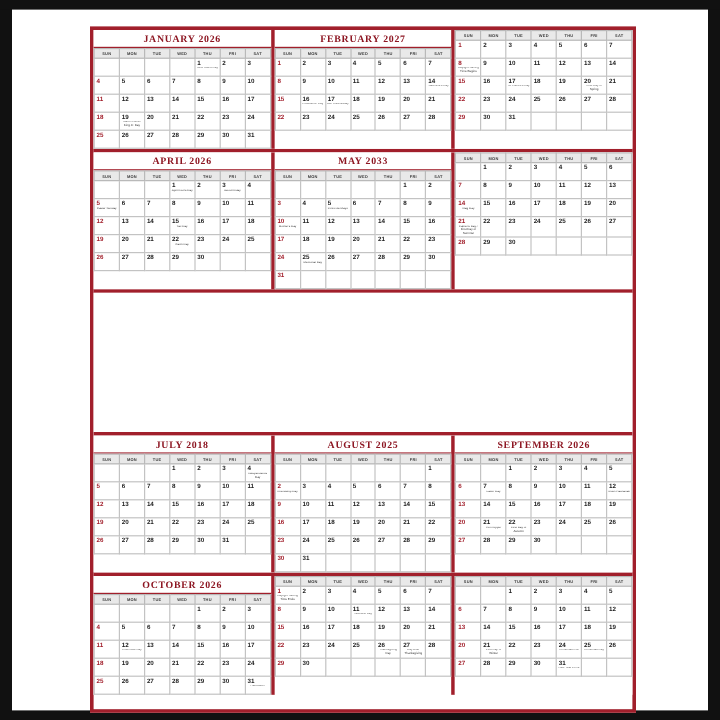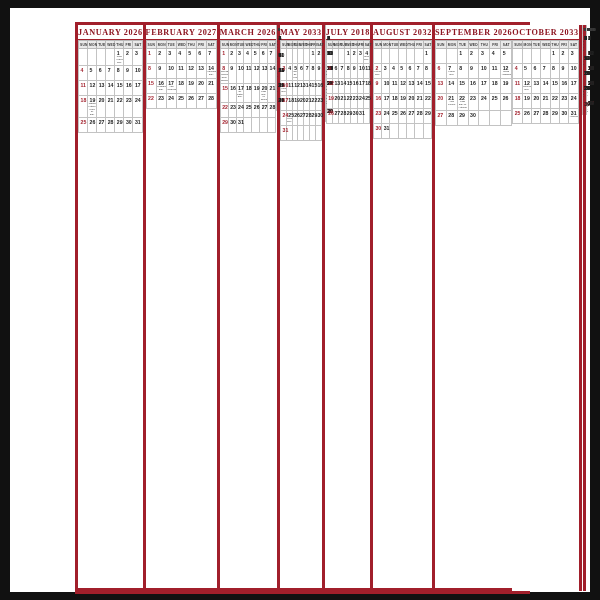--- a/index.html
+++ b/index.html
@@ -19,21 +19,21 @@
   }
   
   #frame{
     position:absolute;
     left:65px;top:14px;
     width:455px;height:572px;
     border:3px solid #a11f2b;
     box-sizing:border-box;
     background:#ffffff;
     display:flex;
-    flex-direction:row;
+    flex-direction:column;
   }
   .band{
     display:flex;
     flex-direction:row;
     border-bottom:3px solid #a11f2b;
   }
   .band:last-child{border-bottom:none;}
   .mon{
     flex:1 1 0;
     border-right:3px solid #a11f2b;
@@ -357,21 +357,20 @@
                   </td>
                   <td>
                     <div class="dn">28</div>
                   </td>
                 </tr>
               </tbody>
             </table>
           </div>
       </div>
       <div class="mon">
-        <div class="mtitle">MARCH 2026</div>
         <div class="grid">
             <table class="cal">
               <thead>
                 <tr>
                   <th>SUN</th>
                   <th>MON</th>
                   <th>TUE</th>
                   <th>WED</th>
                   <th>THU</th>
                   <th>FRI</th>
@@ -490,20 +489,21 @@
                   <td class="out"></td>
                 </tr>
               </tbody>
             </table>
           </div>
       </div>
     </div>
 
     <div class="band">
       <div class="mon">
+        <div class="mtitle">APRIL 2026</div>
         <div class="grid">
             <table class="cal">
               <thead>
                 <tr>
                   <th>SUN</th>
                   <th>MON</th>
                   <th>TUE</th>
                   <th>WED</th>
                   <th>THU</th>
                   <th>FRI</th>
@@ -1017,21 +1017,21 @@
                   <td>
                     <div class="dn">31</div>
                   </td>
                   <td class="out"></td>
                 </tr>
               </tbody>
             </table>
           </div>
       </div>
       <div class="mon">
-        <div class="mtitle">AUGUST 2032</div>
+        <div class="mtitle">AUGUST 2025</div>
         <div class="grid">
             <table class="cal">
               <thead>
                 <tr>
                   <th>SUN</th>
                   <th>MON</th>
                   <th>TUE</th>
                   <th>WED</th>
                   <th>THU</th>
                   <th>FRI</th>
@@ -1286,21 +1286,21 @@
                   <td class="out"></td>
                 </tr>
               </tbody>
             </table>
           </div>
       </div>
     </div>
 
     <div class="band">
       <div class="mon">
-        <div class="mtitle">OCTOBER 2033</div>
+        <div class="mtitle">OCTOBER 2026</div>
         <div class="grid">
             <table class="cal">
               <thead>
                 <tr>
                   <th>SUN</th>
                   <th>MON</th>
                   <th>TUE</th>
                   <th>WED</th>
                   <th>THU</th>
                   <th>FRI</th>

